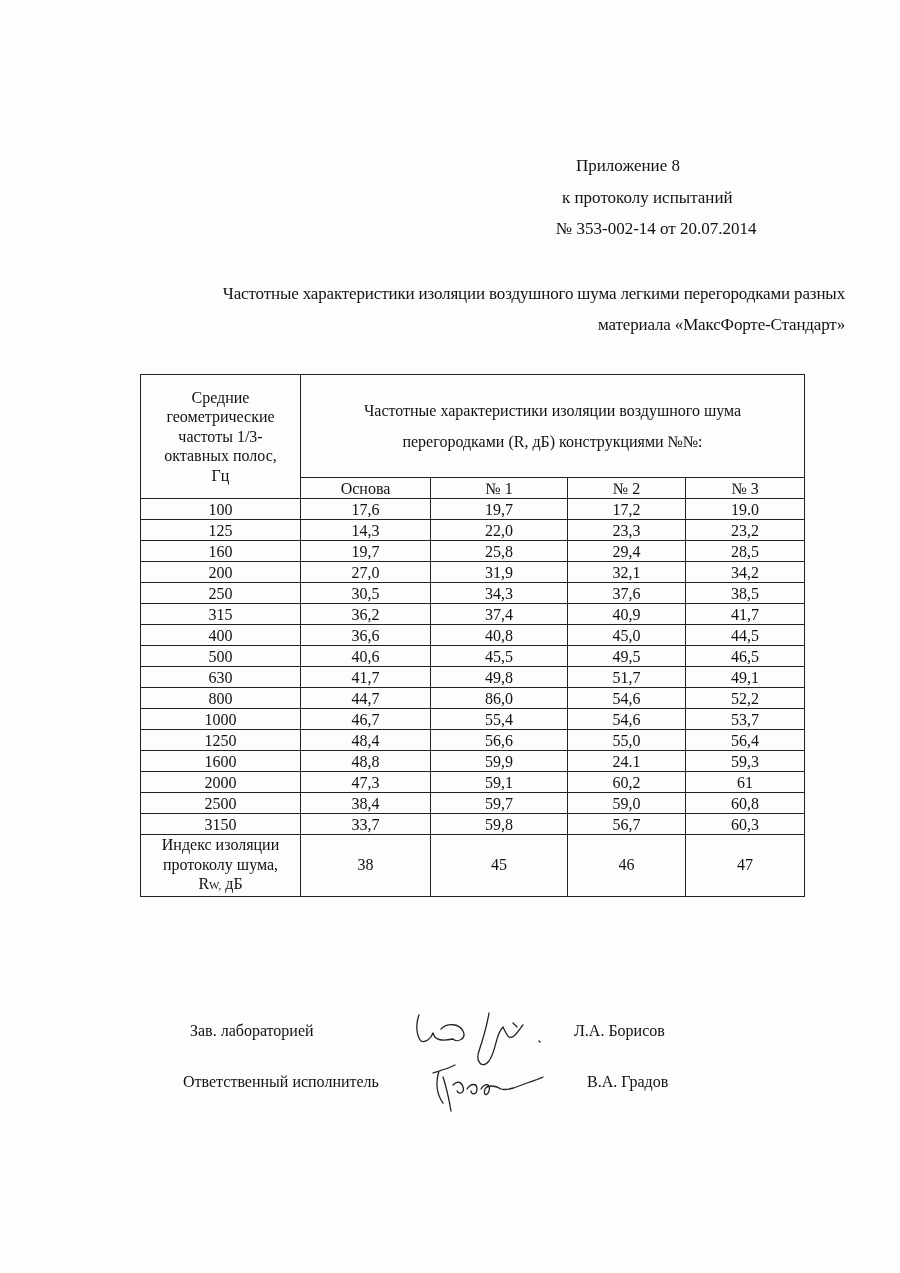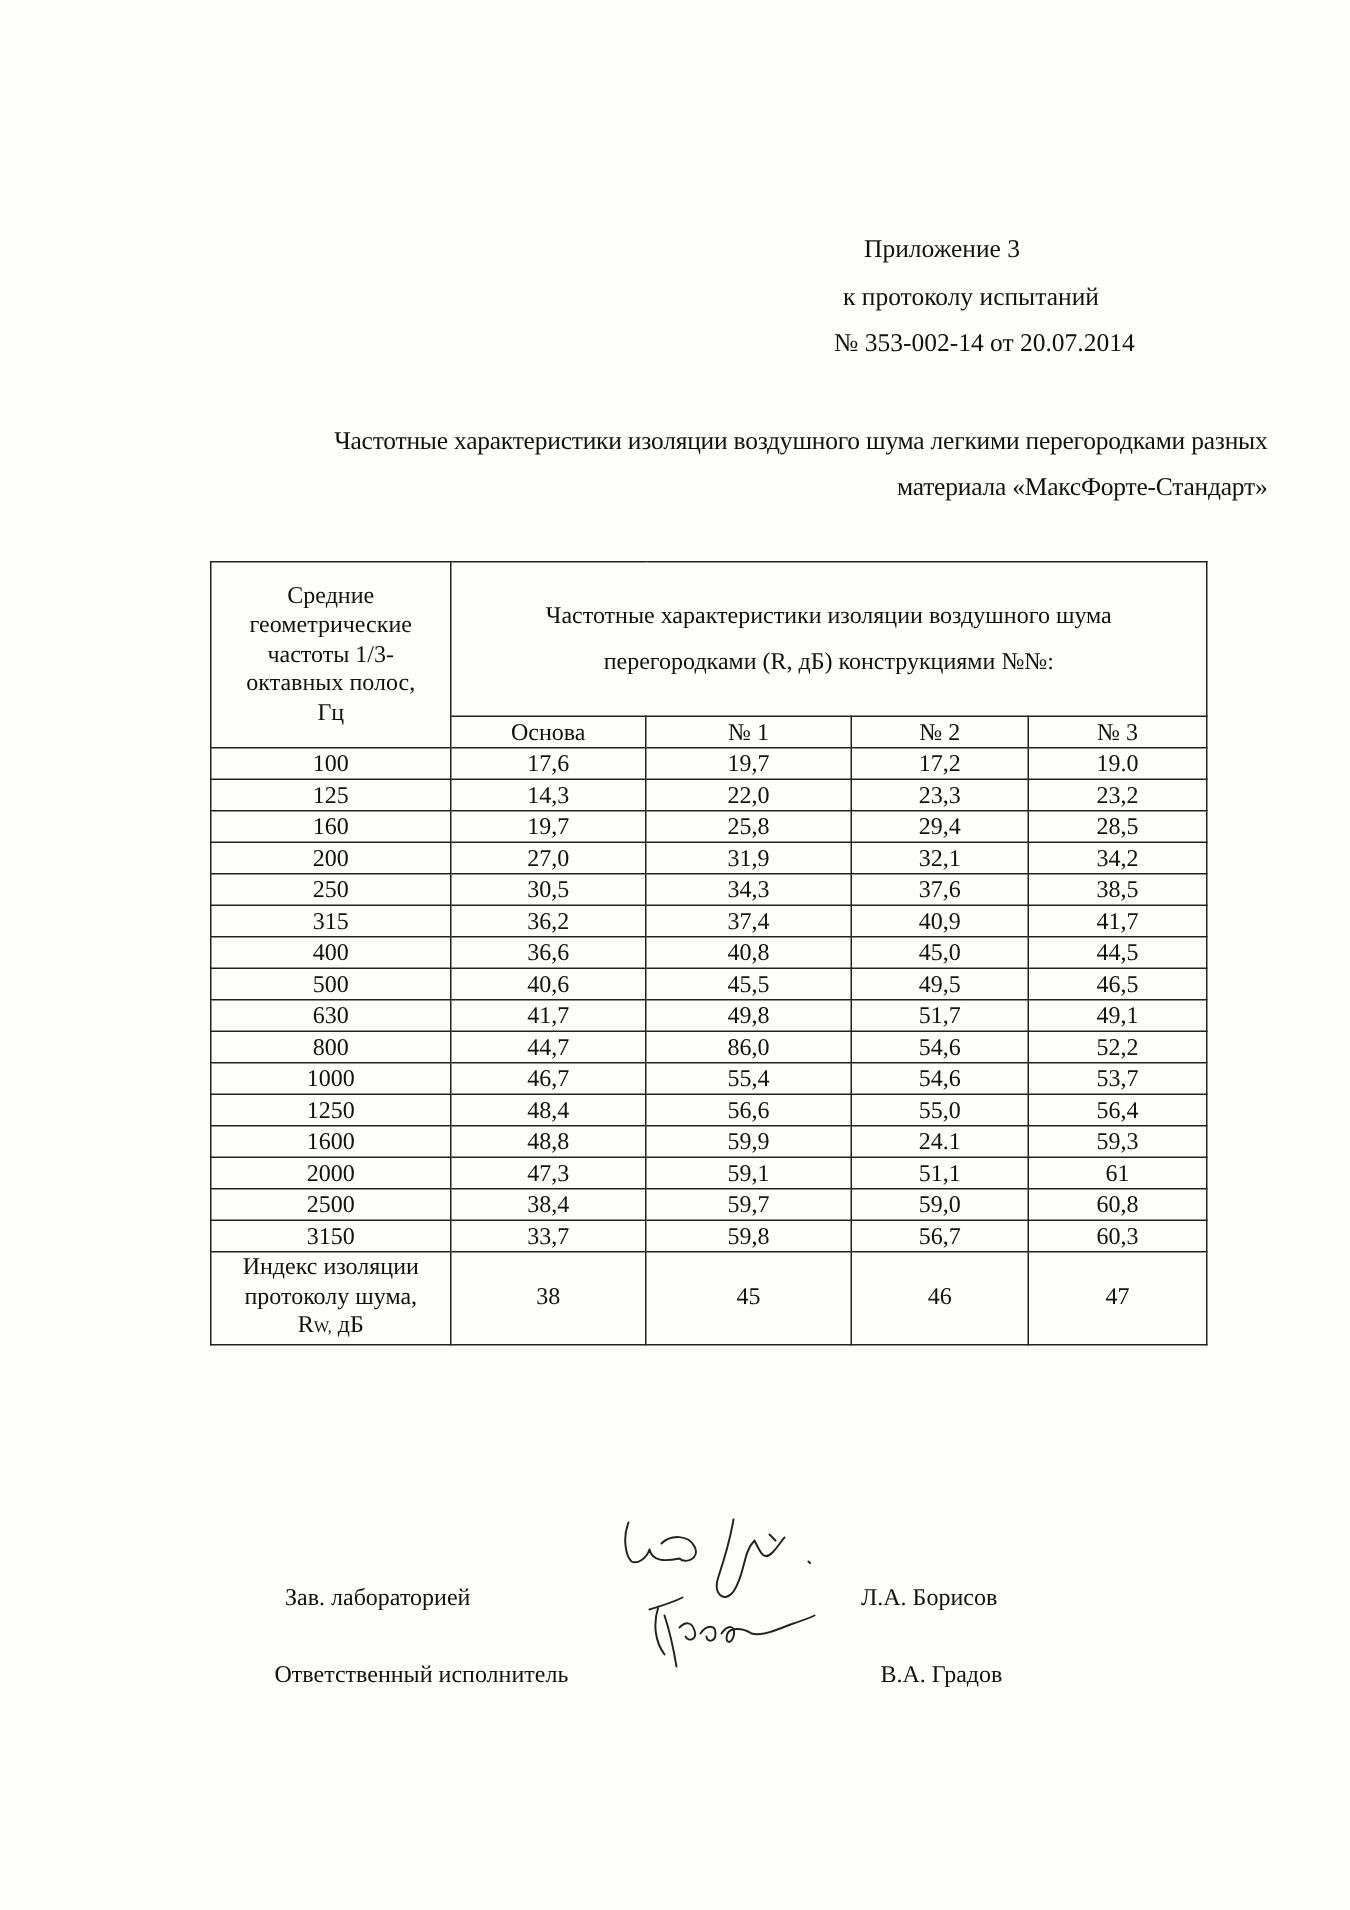--- a/index.html
+++ b/index.html
@@ -47,32 +47,32 @@
   col.c3 { width: 118px; }
   col.c4 { width: 119px; }
   th.freq-head { height: 123px; line-height: 19.5px; font-size: 16px; }
   th.group-head { line-height: 31px; font-size: 16px; padding-top: 0px; }
   th.col-head { height: 20px; line-height: 19px; }
   td.cell { height: 20px; line-height: 19px; }
   td.index-label { height: 60px; line-height: 19.5px; }
   .sub { font-size: 11px; position: relative; top: 0px; }
 
   .signatures { position: absolute; left: 0; top: 0; width: 900px; height: 1273px; pointer-events: none; }
-  .sig-row { position: absolute; font-size: 16px; white-space: nowrap; margin-top: 35px; }
+  .sig-row { position: absolute; font-size: 16px; white-space: nowrap; }
   .sig-title-1 { left: 190px; top: 1022px; }
   .sig-name-1 { left: 574px; top: 1022px; }
   .sig-title-2 { left: 183px; top: 1073px; }
   .sig-name-2 { left: 587px; top: 1073px; }
   svg.signature { position: absolute; }
 </style>
 </head>
 <body>
 
 <div class="appendix">
-  <div class="l1">Приложение 3</div>
+  <div class="l1">Приложение 8</div>
   <div class="l2">к протоколу испытаний</div>
   <div class="l3">№ 353-002-14 от 20.07.2014</div>
 </div>
 
 <div class="doc-title">
   <div>Частотные характеристики изоляции воздушного шума легкими перегородками разных</div>
   <div>материала «МаксФорте-Стандарт»</div>
 </div>
 
 <table class="results">
@@ -193,21 +193,21 @@
         <td class="cell">1600</td>
         <td class="cell">48,8</td>
         <td class="cell">59,9</td>
         <td class="cell">24.1</td>
         <td class="cell">59,3</td>
       </tr>
       <tr>
         <td class="cell">2000</td>
         <td class="cell">47,3</td>
         <td class="cell">59,1</td>
-        <td class="cell">51,1</td>
+        <td class="cell">60,2</td>
         <td class="cell">61</td>
       </tr>
       <tr>
         <td class="cell">2500</td>
         <td class="cell">38,4</td>
         <td class="cell">59,7</td>
         <td class="cell">59,0</td>
         <td class="cell">60,8</td>
       </tr>
       <tr>

